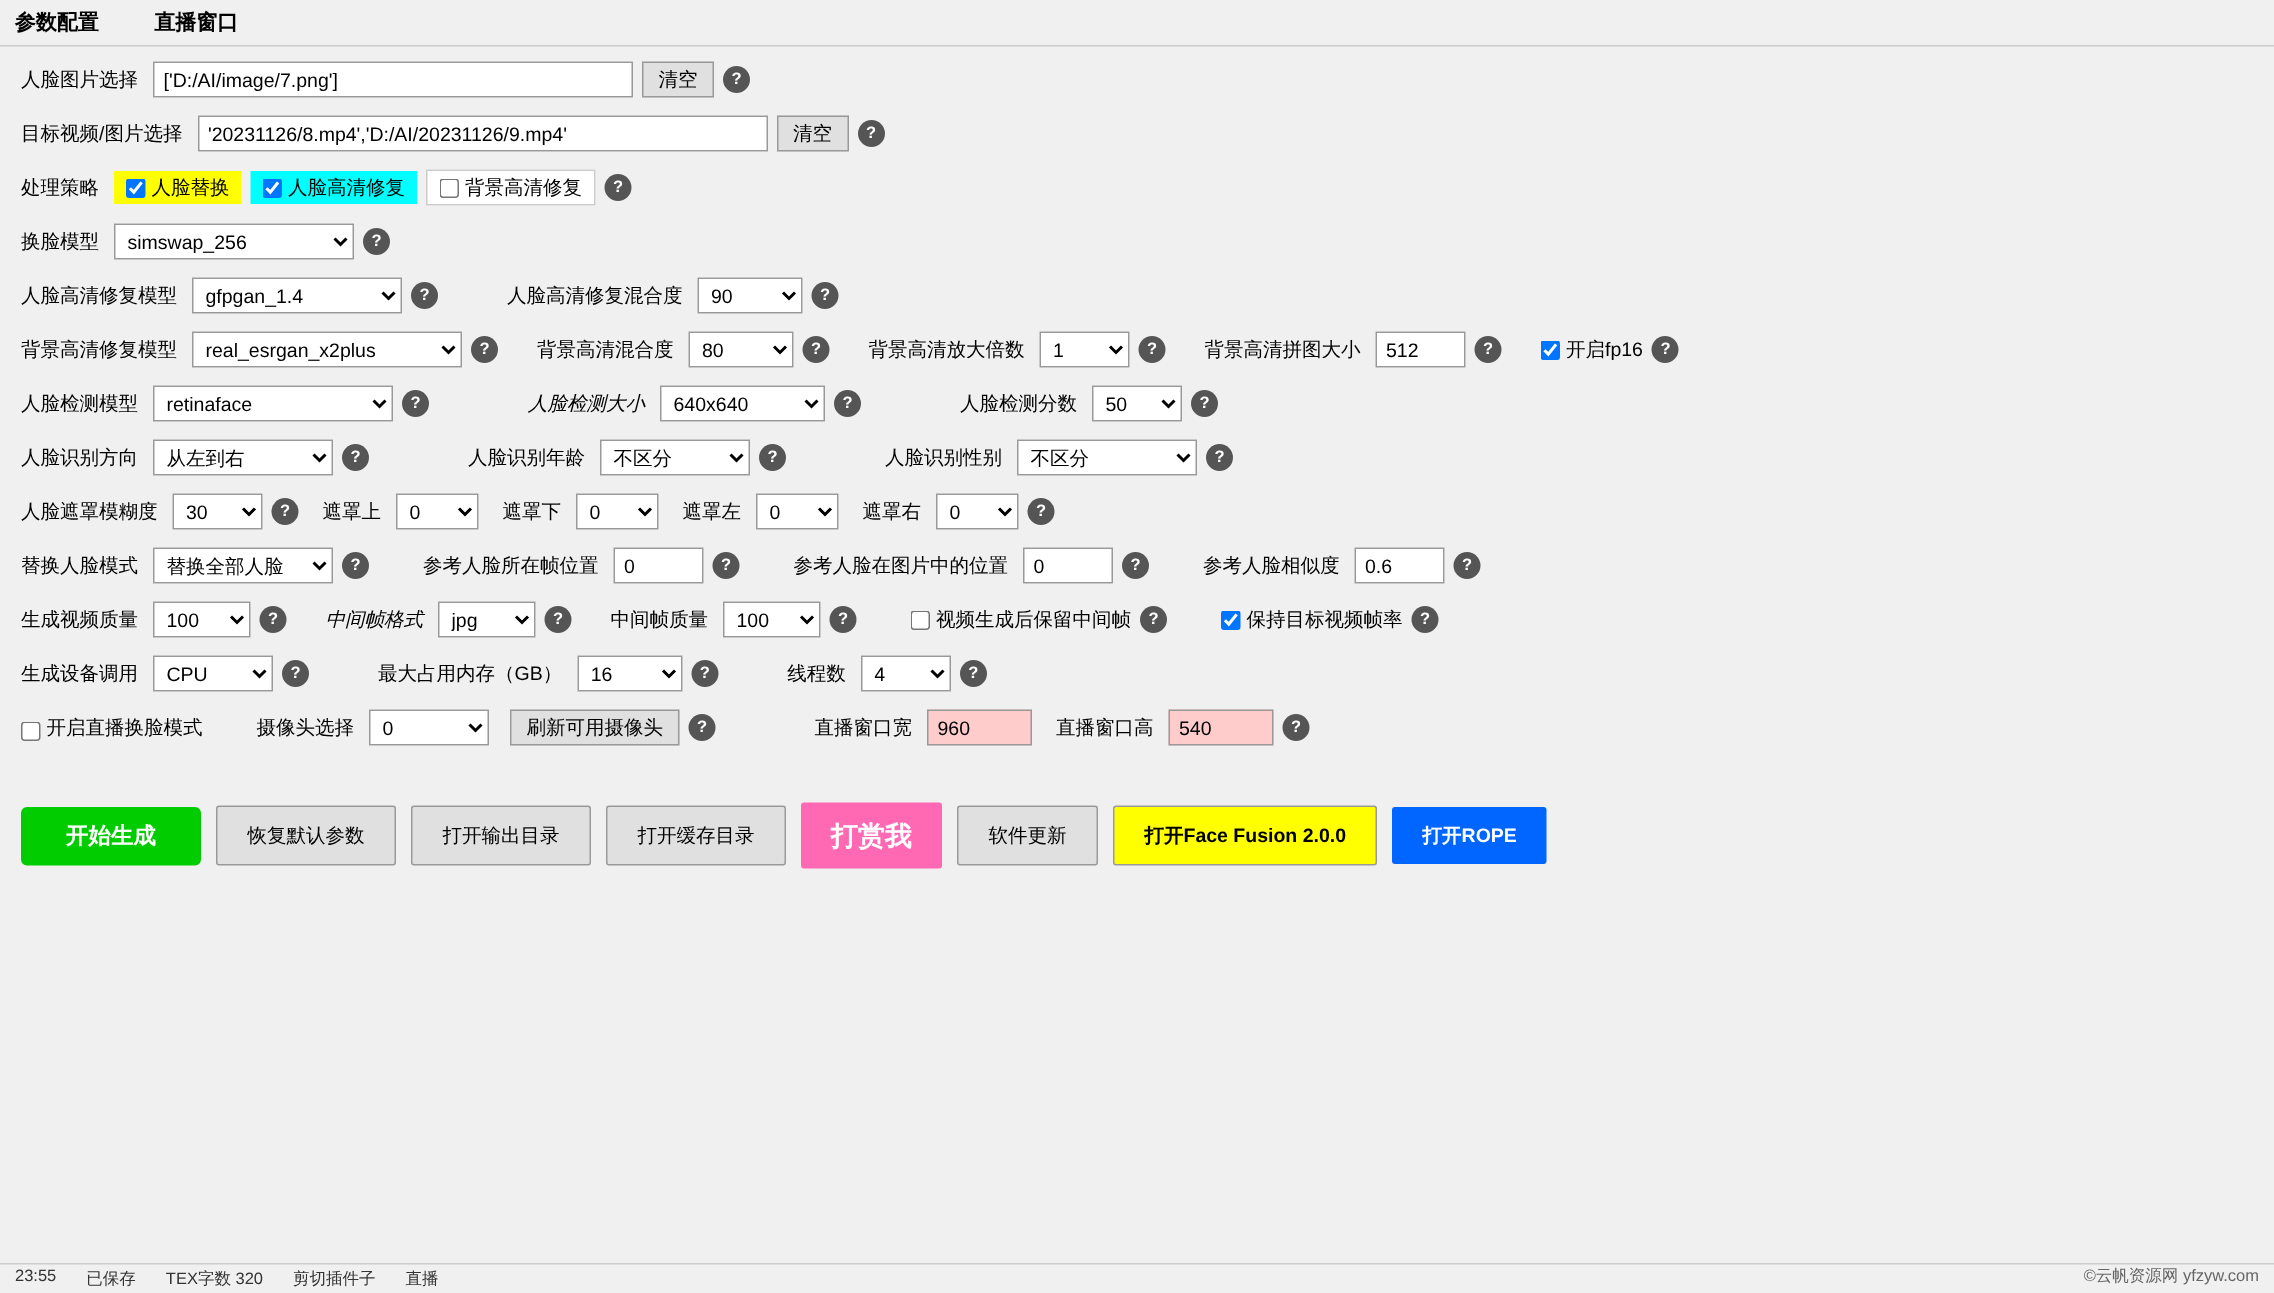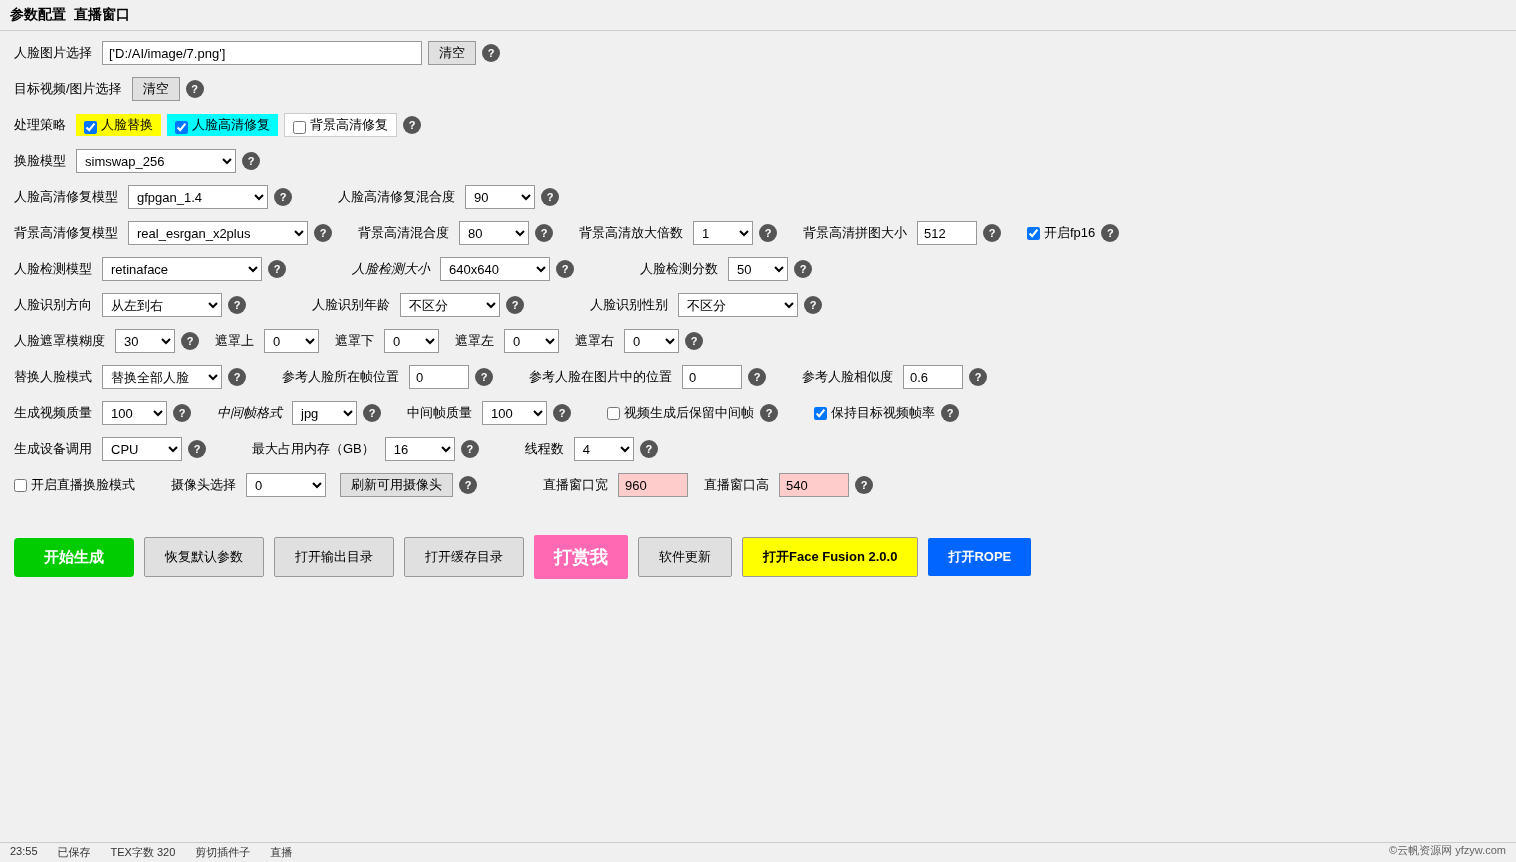--- a/index.html
+++ b/index.html
@@ -14,21 +14,21 @@
       min-height: 862px;
       background: #f0f0f0;
       position: relative;
     }
     .title-bar {
       display: flex;
       align-items: center;
       padding: 6px 10px;
       background: #f0f0f0;
       border-bottom: 1px solid #ccc;
-      gap: 8px;
+      gap: 37px;
       font-family: Liberation Serif, serif;
     }
     .title-bar-item {
       font-size: 14px;
       font-weight: bold;
       cursor: pointer;
       color: #000;
     }
     .content {
       padding: 10px 14px;
@@ -68,21 +68,21 @@
       height: 18px;
       border-radius: 50%;
       background: #555;
       color: white;
       font-size: 11px;
       font-weight: bold;
       cursor: pointer;
     }
     .checkbox-label {
       display: inline-flex;
-      align-items: flex-end;
+      align-items: center;
       gap: 4px;
       padding: 2px 8px;
       cursor: pointer;
     }
     .checkbox-label.yellow-bg {
       background: #ffff00;
     }
     .checkbox-label.cyan-bg {
       background: #00ffff;
     }
@@ -187,20 +187,21 @@
 
     <div class="row">
       <span class="label">人脸图片选择</span>
       <input type="text" style="width: 320px;" value="['D:/AI/image/7.png']">
       <button class="clear-btn">清空</button>
       <span class="help-icon">?</span>
     </div>
 
     <div class="row">
       <span class="label">目标视频/图片选择</span>
+      <input type="text" style="width: 380px;" value="'20231126/8.mp4','D:/AI/20231126/9.mp4'">
       <button class="clear-btn">清空</button>
       <span class="help-icon">?</span>
     </div>
 
     <div class="row">
       <span class="label">处理策略</span>
       <label class="checkbox-label yellow-bg">
         <input type="checkbox" checked="" style="">
         <span>人脸替换</span>
       </label>
@@ -384,21 +385,21 @@
       </select>
       <span class="help-icon">?</span>
       <span style="margin-left:40px;" class="label">线程数</span>
       <select style="width:60px;">
         <option>4</option><option>2</option><option>8</option><option>1</option>
       </select>
       <span class="help-icon">?</span>
     </div>
 
     <div class="row">
-      <label style="display:inline-flex;align-items:center;gap:4px;">
+      <label style="display:inline-flex;align-items:flex-end;gap:4px;">
         <input type="checkbox" style="">
         <span>开启直播换脸模式</span>
       </label>
       <span style="margin-left:30px;" class="label">摄像头选择</span>
       <select style="width:80px;">
         <option>0</option><option>1</option><option>2</option>
       </select>
       <button class="clear-btn" style="margin-left:8px;">刷新可用摄像头</button>
       <span class="help-icon">?</span>
       <span style="margin-left:60px;" class="label">直播窗口宽</span>

